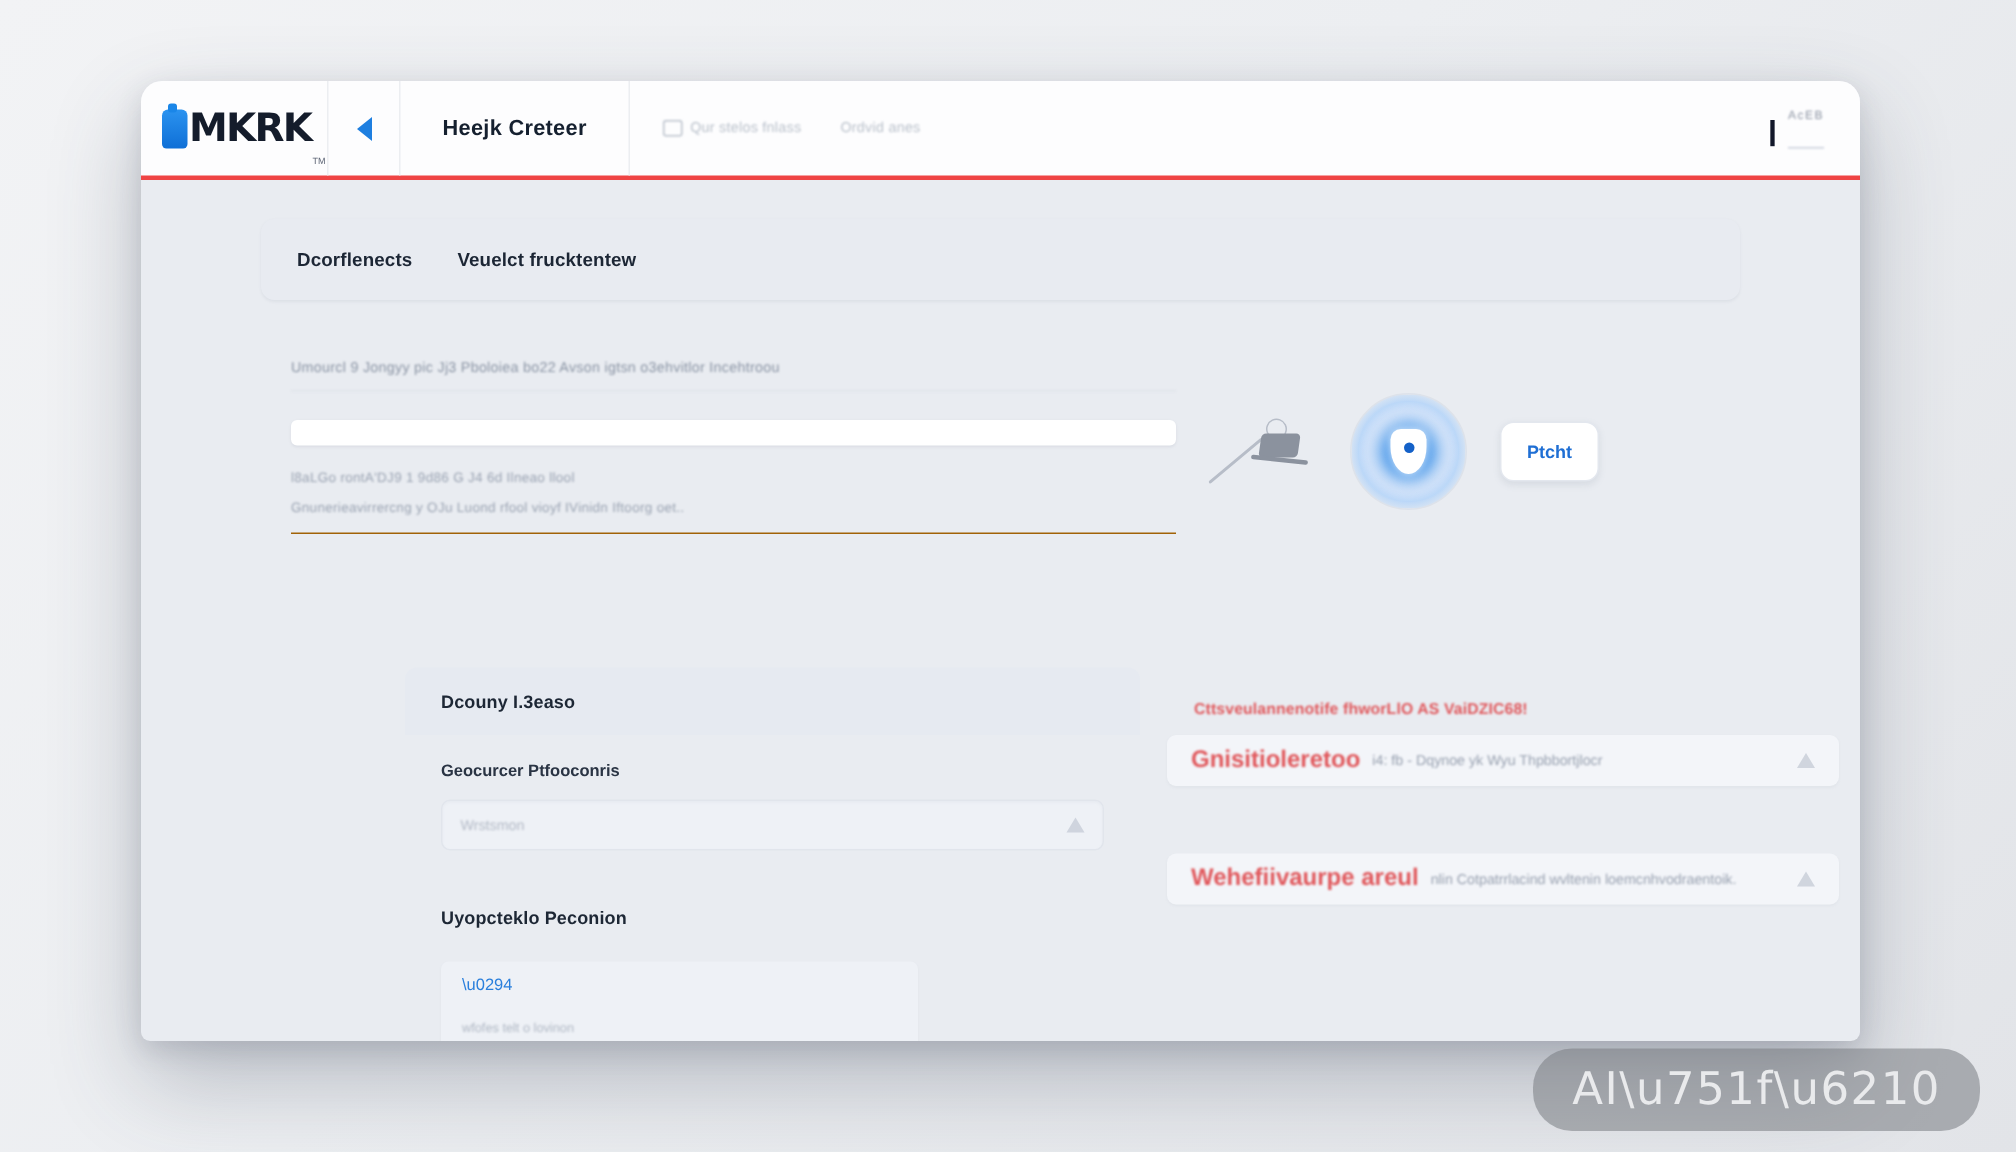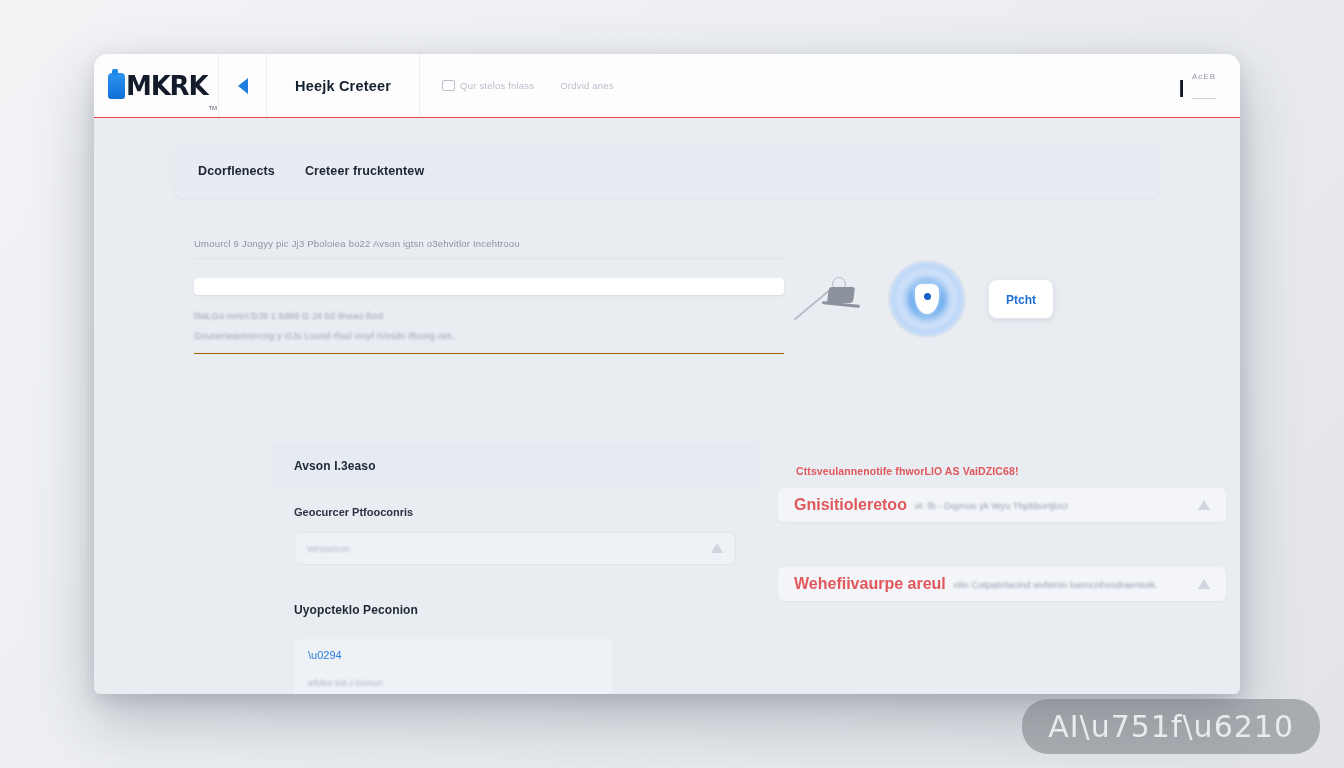--- a/index.html
+++ b/index.html
@@ -13,21 +13,21 @@
   #app-window{
     position:absolute;left:94px;top:54px;width:1146px;height:640px;
     background:#e9ecf1;border-radius:14px 14px 6px 6px;
     box-shadow:0 26px 60px rgba(60,70,90,.30), 0 6px 18px rgba(60,70,90,.16);
     overflow:hidden;
   }
 
   
   #topbar{
     height:63px;background:#fdfdfe;display:flex;align-items:center;
-    border-bottom:1px solid #ef4444;position:relative;
+    border-bottom:3px solid #ef4444;position:relative;
   }
   .logo-zone{width:125px;height:100%;display:flex;align-items:center;
     padding-left:14px;box-sizing:border-box;border-right:1px solid #eceef1;}
   .logo-mark{width:17px;height:26px;border-radius:4px 4px 3px 3px;
     background:linear-gradient(180deg,#2b93f0,#0f6fd6);position:relative;flex:none;}
   .logo-mark:after{content:"";position:absolute;left:4px;top:-4px;width:6px;height:6px;
     border-radius:2px;background:#1a86e8;}
   .logo-word{font-size:26px;font-weight:700;color:#141c2b;letter-spacing:-1.2px;
     margin-left:1px;font-family:"DejaVu Sans",sans-serif;}
   .logo-tm{font-size:6px;color:#5d6575;align-self:flex-end;margin:0 0 6px 1px;}
@@ -57,21 +57,21 @@
   #content{padding:26px 0 0 0;height:577px;box-sizing:border-box;position:relative;}
 
   .tabbar{
     margin:0 80px 0 80px;height:54px;background:#e8ebf1;border-radius:9px;
     display:flex;align-items:center;gap:30px;padding:0 24px;box-sizing:border-box;
     box-shadow:0 1px 2px rgba(120,130,150,.10);
   }
   .tab{font-size:12.5px;font-weight:700;color:#1c2635;letter-spacing:.1px;filter:blur(.4px);}
 
   
-  .form-block{margin:40px 80px 0 100px;display:flex;align-items:flex-start;gap:8px;}
+  .form-block{margin:40px 80px 0 100px;display:flex;align-items:flex-start;gap:20px;}
   .form-left{flex:1;max-width:590px;}
   .hint-line{font-size:9.5px;color:#8a94a4;filter:blur(.75px);letter-spacing:.2px;
     padding-bottom:9px;border-bottom:1px solid #dfe3ea;}
   .search-input{
     margin-top:19px;height:17px;background:#ffffff;border-radius:4px;
     box-shadow:0 1px 2px rgba(120,130,150,.14);width:100%;
   }
   .sub-lines{margin-top:16px;border-bottom:1px solid #a16207;padding-bottom:12px;}
   .sub-line{font-size:9px;color:#9aa3b2;filter:blur(.8px);letter-spacing:.2px;margin-bottom:10px;}
   .sub-line:last-child{margin-bottom:0;}
@@ -178,21 +178,21 @@
     <div class="topbar-right">
       <div class="glyph-mark">ן</div>
       <div class="right-label">AcEB</div>
     </div>
   </div>
 
   <div id="content">
 
     <div class="tabbar">
       <div class="tab">Dcorflenects</div>
-      <div class="tab">Creteer frucktentew</div>
+      <div class="tab">Veuelct frucktentew</div>
     </div>
 
     <div class="form-block">
       <div class="form-left">
         <div class="hint-line">Umourcl 9 Jongyy pic Jj3 Pboloiea bo22 Avson igtsn o3ehvitlor Incehtroou</div>
         <div class="search-input"></div>
         <div class="sub-lines">
           <div class="sub-line">l8aLGo rontA'DJ9 1 9d86 G J4 6d Ilneao llool</div>
           <div class="sub-line">Gnunerieavirrercng y  OJu Luond rfool vioyf IVinidn Iftoorg oet..</div>
         </div>
@@ -216,21 +216,21 @@
         <div class="pill-btn">
           <span>Ptcht</span>
         </div>
       </div>
     </div>
 
     <div class="cols">
 
       <div class="col-left">
         <div class="panel-head">
-          <span>Avson I.3easo</span>
+          <span>Dcouny I.3easo</span>
         </div>
         <div class="panel-body">
           <div class="field-label">Geocurcer Ptfooconris</div>
           <div class="field-input">
             <div class="ph">Wrstsmon</div>
             <div class="warn-tri"></div>
           </div>
 
           <div class="sub-head">Uyopcteklo Peconion</div>
 

